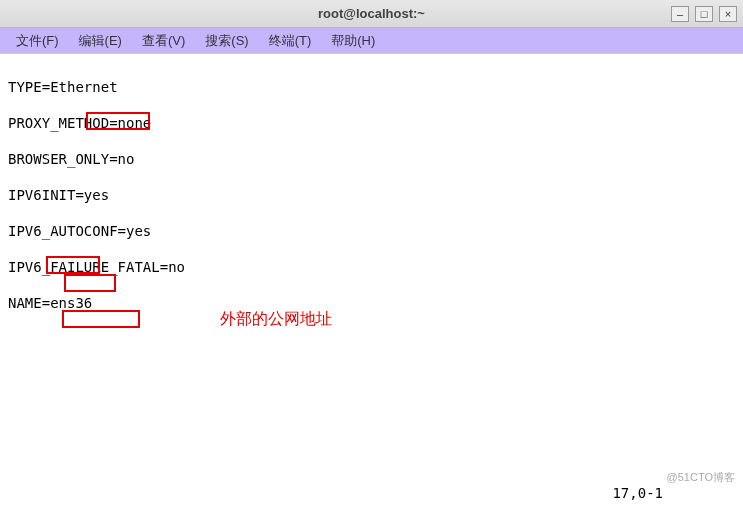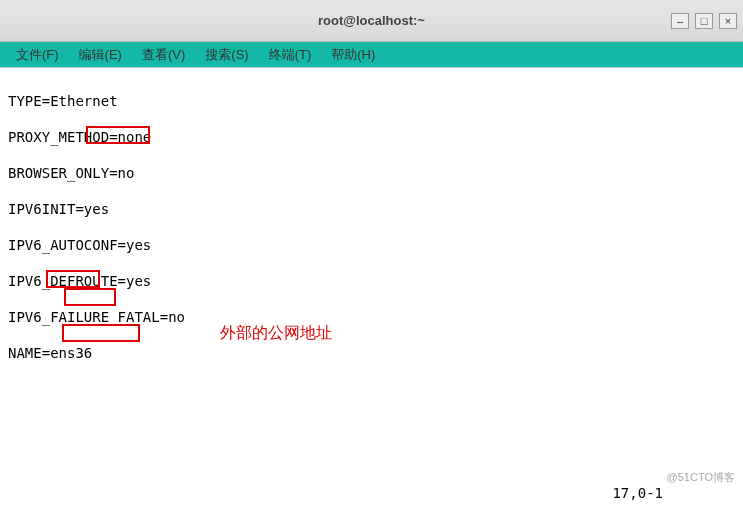--- a/index.html
+++ b/index.html
@@ -9,21 +9,21 @@
     }
     body {
       font-family: sans-serif;
       background: #fff;
       width: 743px;
       height: 507px;
       position: relative;
       overflow: hidden;
     }
     .titlebar {
-      height: 42px;
+      height: 28px;
       background: linear-gradient(to bottom, #e8e8e8, #d8d8d8);
       border-bottom: 1px solid #bbb;
       display: flex;
       align-items: center;
       padding: 0 6px;
       position: relative;
     }
     .title {
       position: absolute;
       left: 50%;
@@ -45,21 +45,21 @@
       background: #eee;
       display: flex;
       align-items: center;
       justify-content: center;
       font-size: 11px;
       color: #333;
       cursor: pointer;
     }
     .menubar {
       height: 26px;
-      background: #14b8a6;
+      background: #c4b5fd;
       border-bottom: 1px solid #ccc;
       display: flex;
       align-items: center;
       padding: 0 8px;
       gap: 4px;
     }
     .menu-item {
       font-size: 13px;
       padding: 2px 8px;
       color: #333;
@@ -124,21 +124,20 @@
   <span class="menu-item">终端(T)</span>
   <span class="menu-item">帮助(H)</span>
 </div>
 
 <div class="content">
 <div class="content-line">TYPE=Ethernet</div>
 <div class="content-line">PROXY_METHOD=none</div>
 <div class="content-line">BROWSER_ONLY=no</div>
 <div class="content-line">IPV6INIT=yes</div>
 <div class="content-line">IPV6_AUTOCONF=yes</div>
-<div class="content-line">IPV6_DEFROUTE=yes</div>
 <div class="content-line">IPV6_FAILURE_FATAL=no</div>
 <div class="content-line">NAME=ens36</div>
 
 
 
 
 
 
 
 

